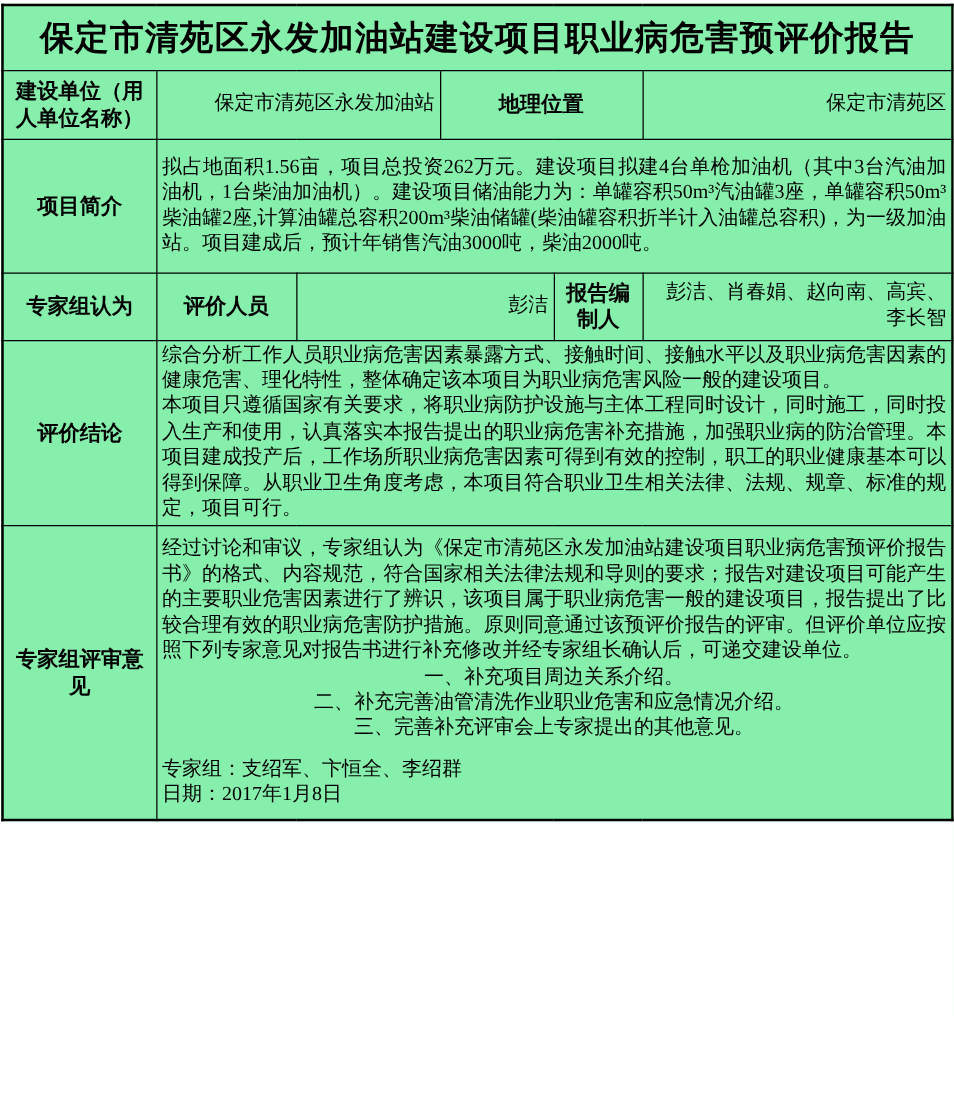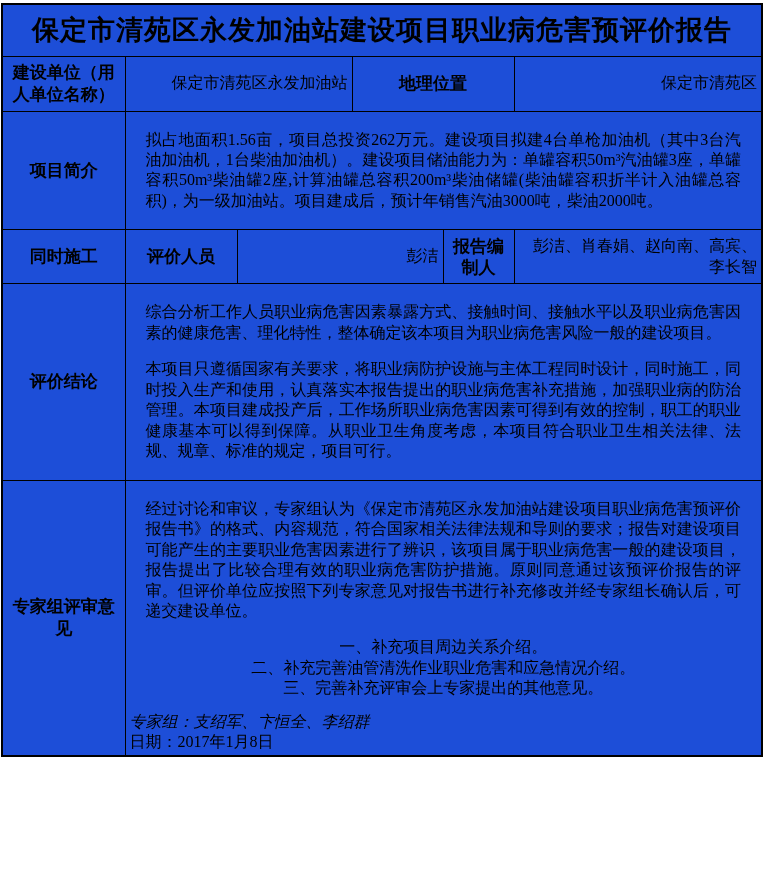--- a/index.html
+++ b/index.html
@@ -14,21 +14,21 @@
     font-family: "Liberation Serif", "DejaVu Serif", serif;
   }
   .doc {
     padding: 3px 1px 0 1px;
   }
   table.report {
     border-collapse: collapse;
     table-layout: fixed;
     width: 760px;
     border: 2px solid #000;
-    background: #1d4ed8;
+    background: #86efac;
   }
   table.report td {
     border: 1px solid #000;
     padding: 2px 4px;
     vertical-align: middle;
     overflow: hidden;
   }
   .title-cell {
     font-family: "Liberation Sans", "DejaVu Sans", sans-serif;
     font-weight: bold;
@@ -49,33 +49,33 @@
     line-height: 1.3;
   }
   .txt {
     font-size: 16px;
     text-align: left;
     line-height: 1.28;
     vertical-align: top;
     padding: 4px 6px;
   }
   .txt.v-mid { vertical-align: middle; }
-  .txt p { margin: 16px; text-align: justify; }
+  .txt p { margin: 0; text-align: justify; }
   .tr-title  { height: 52px; }
   .tr-r1 { height: 55px; }
   .tr-r2 { height: 55px; }
   .tr-r3 { height: 107px; }
   .tr-r4 { height: 54px; }
   .tr-r5 { height: 50px; }
   .tr-r6 { height: 120px; }
   .tr-r7 { height: 146px; }
   .tr-r8 { height: 236px; }
   .expert-items { margin: 0; }
   .expert-items div { text-align: center; }
-  .signature-line { margin-top: 13px; font-style: italic; }
+  .signature-line { margin-top: 13px; }
 </style>
 </head>
 <body>
 
 <div class="doc">
   <table class="report">
     <colgroup>
       <col style="width:123px">
       <col style="width:112px">
       <col style="width:115px">
@@ -98,21 +98,21 @@
 
 
     <tr class="tr-r3">
       <td class="lbl">项目简介</td>
       <td colspan="5" class="txt v-mid">
         <p>拟占地面积1.56亩，项目总投资262万元。建设项目拟建4台单枪加油机（其中3台汽油加油机，1台柴油加油机）。建设项目储油能力为：单罐容积50m³汽油罐3座，单罐容积50m³柴油罐2座,计算油罐总容积200m³柴油储罐(柴油罐容积折半计入油罐总容积)，为一级加油站。项目建成后，预计年销售汽油3000吨，柴油2000吨。</p>
       </td>
     </tr>
 
     <tr class="tr-r4">
-      <td class="lbl">同时施工</td>
+      <td class="lbl">专家组认为</td>
       <td class="lbl">评价人员</td>
       <td colspan="2" class="val">彭洁</td>
       <td class="lbl">报告编制人</td>
       <td class="val">彭洁、肖春娟、赵向南、高宾、李长智</td>
     </tr>
 
 
 
     <tr class="tr-r7">
       <td class="lbl">评价结论</td>

